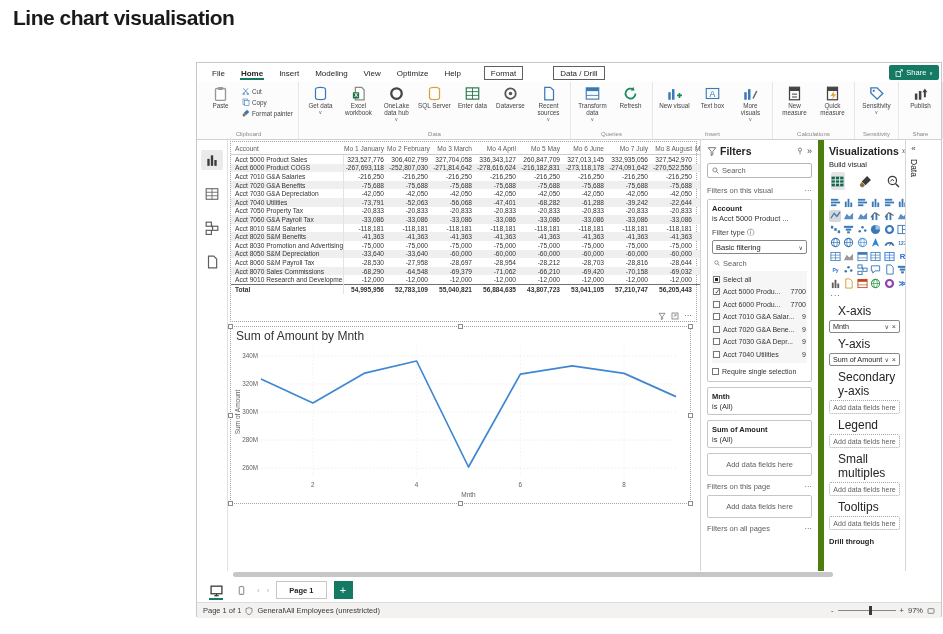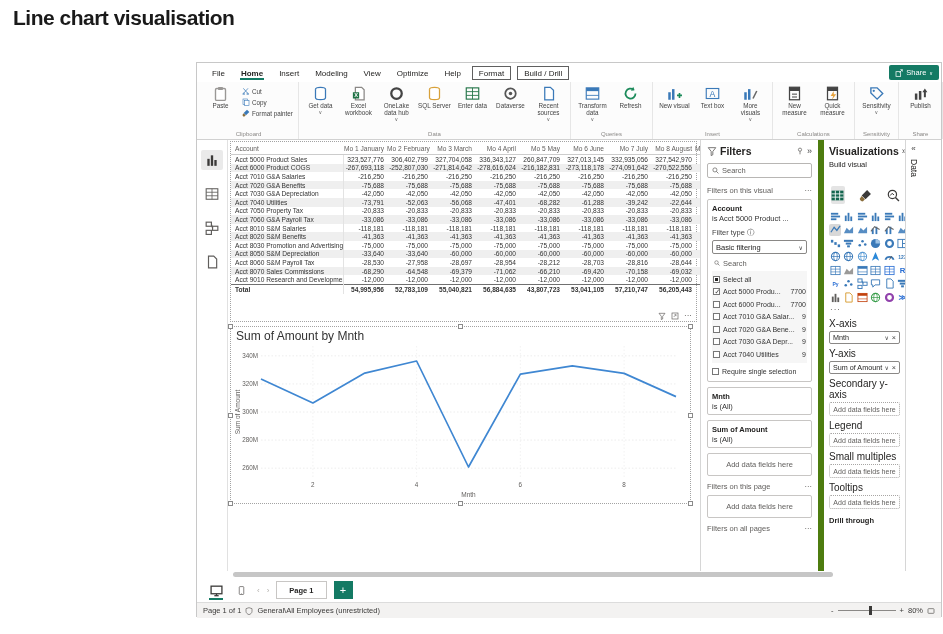--- a/index.html
+++ b/index.html
@@ -6,21 +6,21 @@
   html,body { background:#fff; }
   body { font-family:"Liberation Sans", sans-serif; width:943px; height:634px; position:relative; overflow:hidden; color:#252423; }
   #page-title { position:absolute; left:13px; top:6px; font-size:21px; font-weight:bold; color:#1a1a1a; letter-spacing:-0.5px; }
   #window { position:absolute; left:196px; top:62px; width:746px; height:555px; border:1px solid #c8c8c8; background:#fff; }
 
   
   #tabbar { position:absolute; left:0; top:0; width:100%; height:19px; display:flex; align-items:center; padding-left:8px; gap:2px; background:#fff; }
   .rtab { font-size:8px; color:#252423; padding:3px 7px 2px; position:relative; cursor:default; }
   .rtab.sel { font-weight:bold; }
   .rtab.sel::after { content:""; position:absolute; left:6px; right:6px; bottom:0; height:2px; background:#147a64; }
-  .rtab.boxed { border:1px solid #5f5f5f; padding:2px 6px 1px; margin:0 2px;text-align:center; }
+  .rtab.boxed { border:1px solid #5f5f5f; padding:2px 6px 1px; margin:0 14px;text-align:center; }
   #share-btn { position:absolute; right:2px; top:2px; height:15px; background:#147a64; color:#fff; font-size:7.5px; display:flex; align-items:center; gap:3px; padding:0 6px; border-radius:2px; }
 
   
   #ribbon { position:absolute; left:0; top:19px; width:100%; height:58px; border-bottom:1px solid #d1d1d1; background:#fcfcfc; display:flex; align-items:stretch; padding-left:2px; }
   .rgroup { display:flex; flex-direction:column; align-items:center; border-right:1px solid #e6e6e6; padding:2px 5px 0; }
   .ritems { display:flex; gap:5px; flex:1; align-items:flex-start; padding-top:2px; }
   .rbig { display:flex; flex-direction:column; align-items:center; width:33px; font-size:6.3px; color:#444; text-align:center; line-height:1.15; gap:1px; }
   .rbig .ic { width:15px; height:15px; display:block; }
   .rsmallcol { display:flex; flex-direction:column; gap:3px; padding-top:1px; }
   .rsmall { display:flex; align-items:center; gap:2px; font-size:6.3px; color:#444; white-space:nowrap; }
@@ -71,31 +71,31 @@
   .flist { background:#f6f6f6; padding:2px 1px; }
   .fitem { display:flex; align-items:center; gap:3px; height:12.5px; font-size:7px; color:#333; }
   .fitem .cnt { margin-left:auto; color:#333; }
   .cb { width:7px; height:7px; border:1px solid #777; background:#fff; flex:none; position:relative; }
   .cb.ind::after { content:""; position:absolute; inset:1px; background:#252423; }
   .cb.chk::after { content:"✓"; position:absolute; left:0.5px; top:-1.5px; font-size:7px; color:#444; }
   .addfields { border:1px solid #c8c6c4; border-radius:2px; height:23px; display:flex; align-items:center; justify-content:center; color:#605e5c; font-size:7.5px; margin-bottom:6px; }
 
   
   #vizpane { width:87px; border-left:6px solid #4d7c0f; padding:5px 5px; background:#fff; overflow:hidden; }
-  #build-label { font-size:7.5px; margin-bottom:17px; }
+  #build-label { font-size:7.5px; margin-bottom:3px; }
   #modes { display:flex; gap:14px; align-items:center; margin:2px 0 6px 2px; }
   .mode { width:20px; height:18px; display:flex; align-items:center; justify-content:center; border-radius:2px; }
   .mode.sel { background:#e4e4e4; }
   .mode .ic { width:13px; height:13px; }
   #vizgrid { display:grid; grid-template-columns:repeat(6,12px); gap:1.5px; }
   .vicon { width:12px; height:12px; display:flex; align-items:center; justify-content:center; border-radius:2px; }
   .vicon.sel { background:#d8d8d8; }
   .vicon svg { width:11px; height:11px; }
   #vizdots { font-size:8px; color:#605e5c; margin:2px 0 4px 1px; letter-spacing:1px; }
-  .wlabel { font-size:10px; color:#252423; margin:4px 0 2px; }
+  .wlabel { font-size:12px; color:#252423; margin:4px 9px 2px; }
   .wpill { border:1px solid #8a8886; border-radius:2px; height:13px; display:flex; align-items:center; font-size:7.2px; padding:0 3px; background:#fff; }
   .wpill span:first-child { flex:1; white-space:nowrap; overflow:hidden; }
   .wpill .x { margin-left:3px; color:#444; }
   .wempty { border:1px dotted #a8a6a4; border-radius:2px; height:14px; display:flex; align-items:center; justify-content:center; font-size:7px; color:#605e5c; padding:0 2px; white-space:nowrap; overflow:hidden; }
   #drill { font-size:7.5px; font-weight:600; margin-top:7px; }
 
   #datastrip { width:16px; border-left:1px solid #d6d6d6; display:flex; flex-direction:column; align-items:center; padding-top:4px; gap:6px; background:#fff; }
   #datastrip .chev { font-size:8px; color:#444; }
   #datastrip .vtext { writing-mode:vertical-rl; font-size:8.5px; color:#252423; }
 
@@ -123,21 +123,21 @@
 <div id="window">
   <div id="tabbar">
       <div class="rtab">File</div>
       <div class="rtab sel">Home</div>
       <div class="rtab">Insert</div>
       <div class="rtab">Modeling</div>
       <div class="rtab">View</div>
       <div class="rtab">Optimize</div>
       <div class="rtab">Help</div>
       <div class="rtab boxed">Format</div>
-      <div class="rtab boxed">Build / Drill</div>
+      <div class="rtab boxed">Data / Drill</div>
     </div>
   <div id="share-btn">
     <span class="ic" style="width:8px;height:8px">
         <svg viewBox="0 0 12 12" xmlns="http://www.w3.org/2000/svg">
           <rect x="1.5" y="4" width="7" height="7" fill="none" stroke="#fff" stroke-width="1.1"></rect>
           <path d="M6.5 5.5 L11 1 M11 1 h-3 M11 1 v3" stroke="#fff" stroke-width="1.1" fill="none"></path>
         </svg>
       </span>
     <span>Share</span>
       <span style="font-size:5px">∨</span>
@@ -1160,21 +1160,21 @@
           <path d="M6 1 l4.5 1.5 v4 c0 2.5 -2 4 -4.5 5 c-2.5 -1 -4.5 -2.5 -4.5 -5 v-4 Z" fill="none" stroke="#605e5c" stroke-width="1"></path>
         </svg>
       </span>
     <span>General\All Employees (unrestricted)</span>
     <div id="zoomctl">
       <span>-</span>
       <div id="zoomtrack">
           <div id="zoomhandle"></div>
         </div>
       <span>+</span>
-      <span>80%</span>
+      <span>97%</span>
       <span class="ic">
           <svg viewBox="0 0 12 12" xmlns="http://www.w3.org/2000/svg">
             <rect x="1.5" y="2.5" width="9" height="7" rx="1" fill="none" stroke="#605e5c" stroke-width="1.1"></rect>
           </svg>
         </span>
     </div>
   </div>
 </div>
 
 </body></html>

